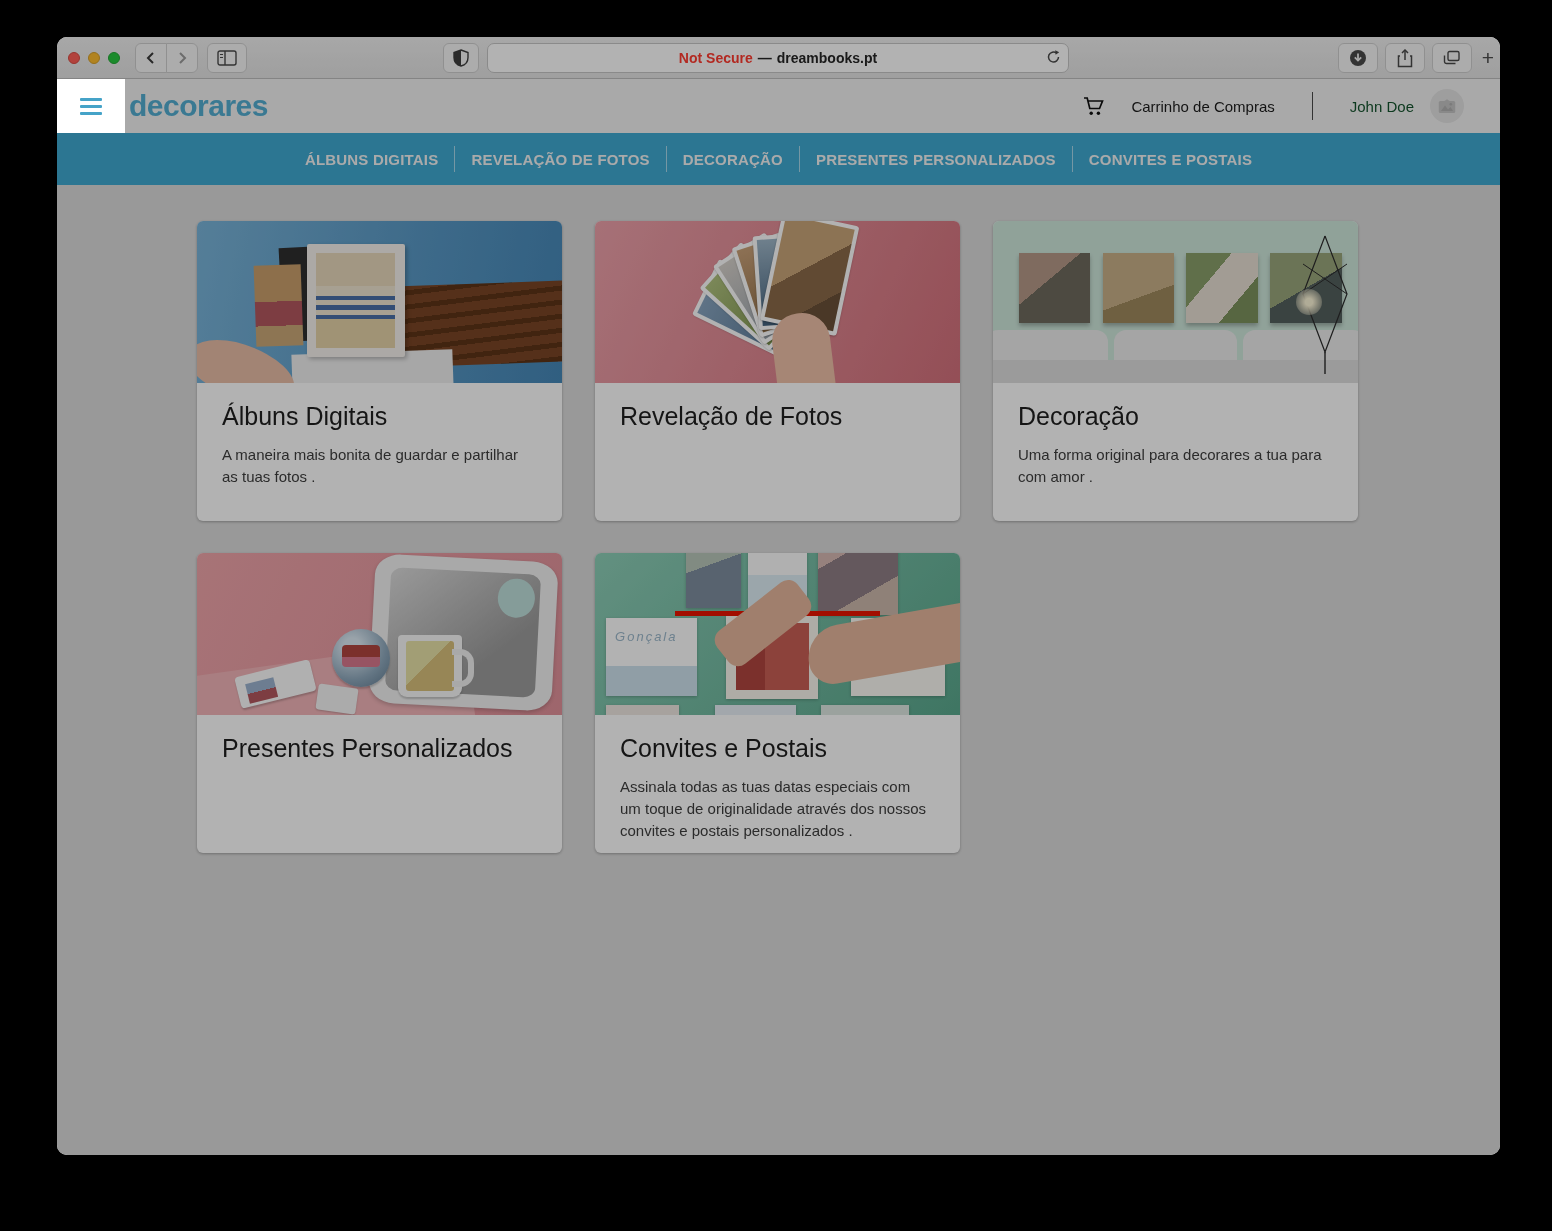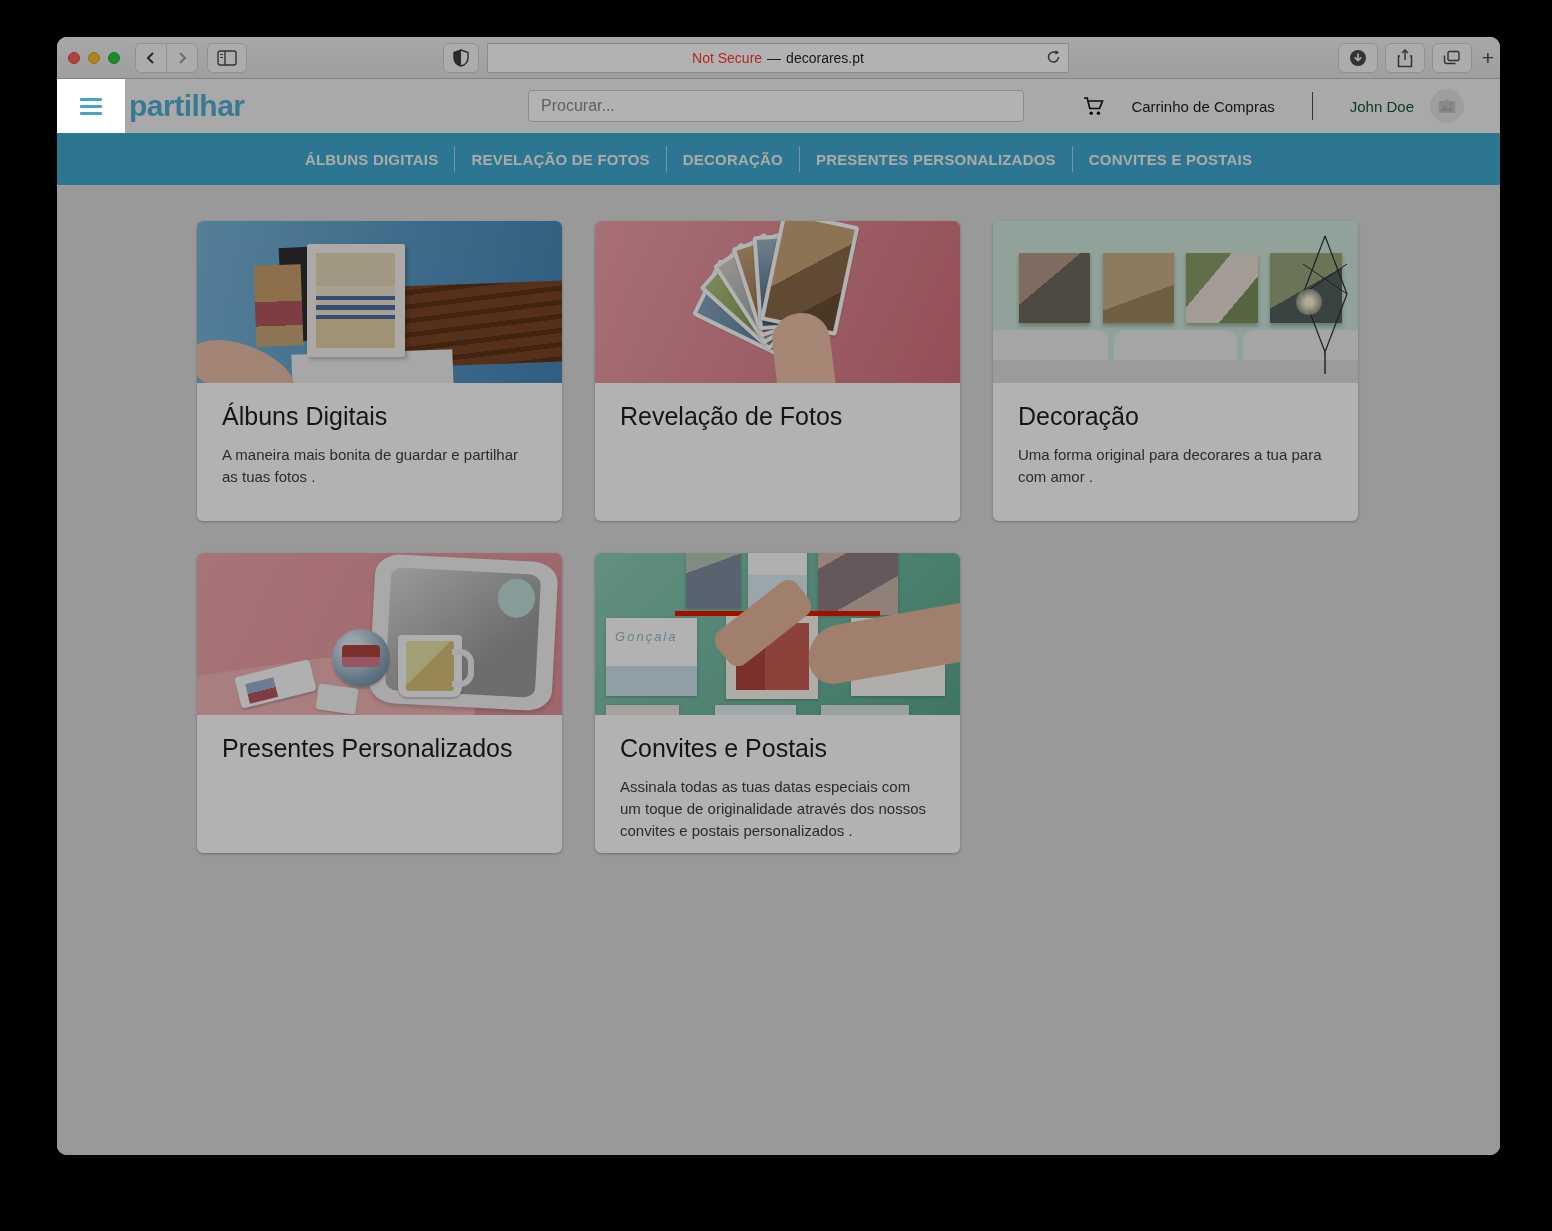--- a/index.html
+++ b/index.html
@@ -25,22 +25,22 @@
   .btn-forward { left:109px; width:32px; border-top-left-radius:0; border-bottom-left-radius:0; }
   .btn-sidebar { left:150px; width:40px; }
   .btn-shield  { left:386px; width:36px; }
   .btn-down    { left:1281px; width:40px; }
   .btn-share   { left:1328px; width:40px; }
   .btn-tabs    { left:1375px; width:40px; }
   .btn-plus    { left:1418px; width:26px; background:none; border:none; color:#4d4d4d;
                  font-size:21px; font-weight:400; }
 
   .urlbar { position:absolute; left:430px; top:6px; width:582px; height:30px; background:#fff;
-            border:1px solid #c6c6c6; border-radius:1px; display:flex; align-items:center;
-            justify-content:center; font-size:14px; color:#262626; }
+            border:1px solid #c6c6c6; border-radius:7px; display:flex; align-items:center;
+            justify-content:center; font-size:14px; color:#262626;font-weight:bold; }
   .urlbar .sec { color:#ff3b30; margin-right:5px; }
   .urlbar .sep { color:#262626; margin-right:5px; }
   .url-reload { position:absolute; right:7px; top:5px; }
 
   
   .site-header { position:relative; height:54px; background:#f3f3f3; }
   .logo { position:absolute; left:72px; top:10px; font-size:30px; font-weight:700;
           letter-spacing:-0.5px; color:#54aed2; }
   .search { position:absolute; left:471px; top:11px; width:496px; height:32px; background:#fff;
             border:1px solid #c9c9c9; border-radius:4px; padding:0 12px; font-size:16px;
@@ -208,21 +208,21 @@
       <div class="cbtn btn-shield">
         <svg width="16" height="18" viewBox="0 0 16 18">
           <path d="M8 1 L15 3.5 V8.5 C15 13 12 16 8 17 C4 16 1 13 1 8.5 V3.5 Z" fill="none" stroke="#3e3e3e" stroke-width="1.4"></path>
           <path d="M8 1 L1 3.5 V8.5 C1 13 4 16 8 17 Z" fill="#3e3e3e"></path>
         </svg>
       </div>
 
       <div class="urlbar">
         <span class="sec">Not Secure</span>
         <span class="sep">—</span>
-        <span class="dom">decorares.pt</span>
+        <span class="dom">dreambooks.pt</span>
         <span class="url-reload">
           <svg width="15" height="16" viewBox="0 0 15 16">
             <path d="M12.5 8 A5 5 0 1 1 10.5 4" fill="none" stroke="#4a4a4a" stroke-width="1.5"></path>
             <polygon points="9.2,1.2 13.2,3.2 9.6,5.8" fill="#4a4a4a"></polygon>
           </svg>
         </span>
       </div>
 
       <div class="cbtn btn-down">
         <svg width="18" height="18" viewBox="0 0 18 18">
@@ -241,22 +241,21 @@
       <div class="cbtn btn-tabs">
         <svg width="18" height="16" viewBox="0 0 18 16">
           <rect x="5" y="1.5" width="11" height="9" rx="1.5" fill="none" stroke="#4a4a4a" stroke-width="1.4"></rect>
           <path d="M12.5 13.5 H3.5 A2 2 0 0 1 1.5 11.5 V5.5" fill="none" stroke="#4a4a4a" stroke-width="1.4"></path>
         </svg>
       </div>
       <div class="cbtn btn-plus">+</div>
     </div>
 
     <div class="site-header">
-      <div class="logo">partilhar</div>
-      <input class="search" type="text" placeholder="Procurar..." style="">
+      <div class="logo">decorares</div>
       <div class="header-right">
         <div class="cart">
           <svg width="22" height="21" viewBox="0 0 22 21">
             <path d="M1 2 H4.2 L6.8 12.5 H16.5 L19.5 5 H5" fill="none" stroke="#111" stroke-width="1.7"></path>
             <circle cx="8.2" cy="17.2" r="1.7" fill="#111"></circle>
             <circle cx="15.4" cy="17.2" r="1.7" fill="#111"></circle>
           </svg>
           <span class="hdr-label">Carrinho de Compras</span>
         </div>
         <div class="vdivider"></div>

